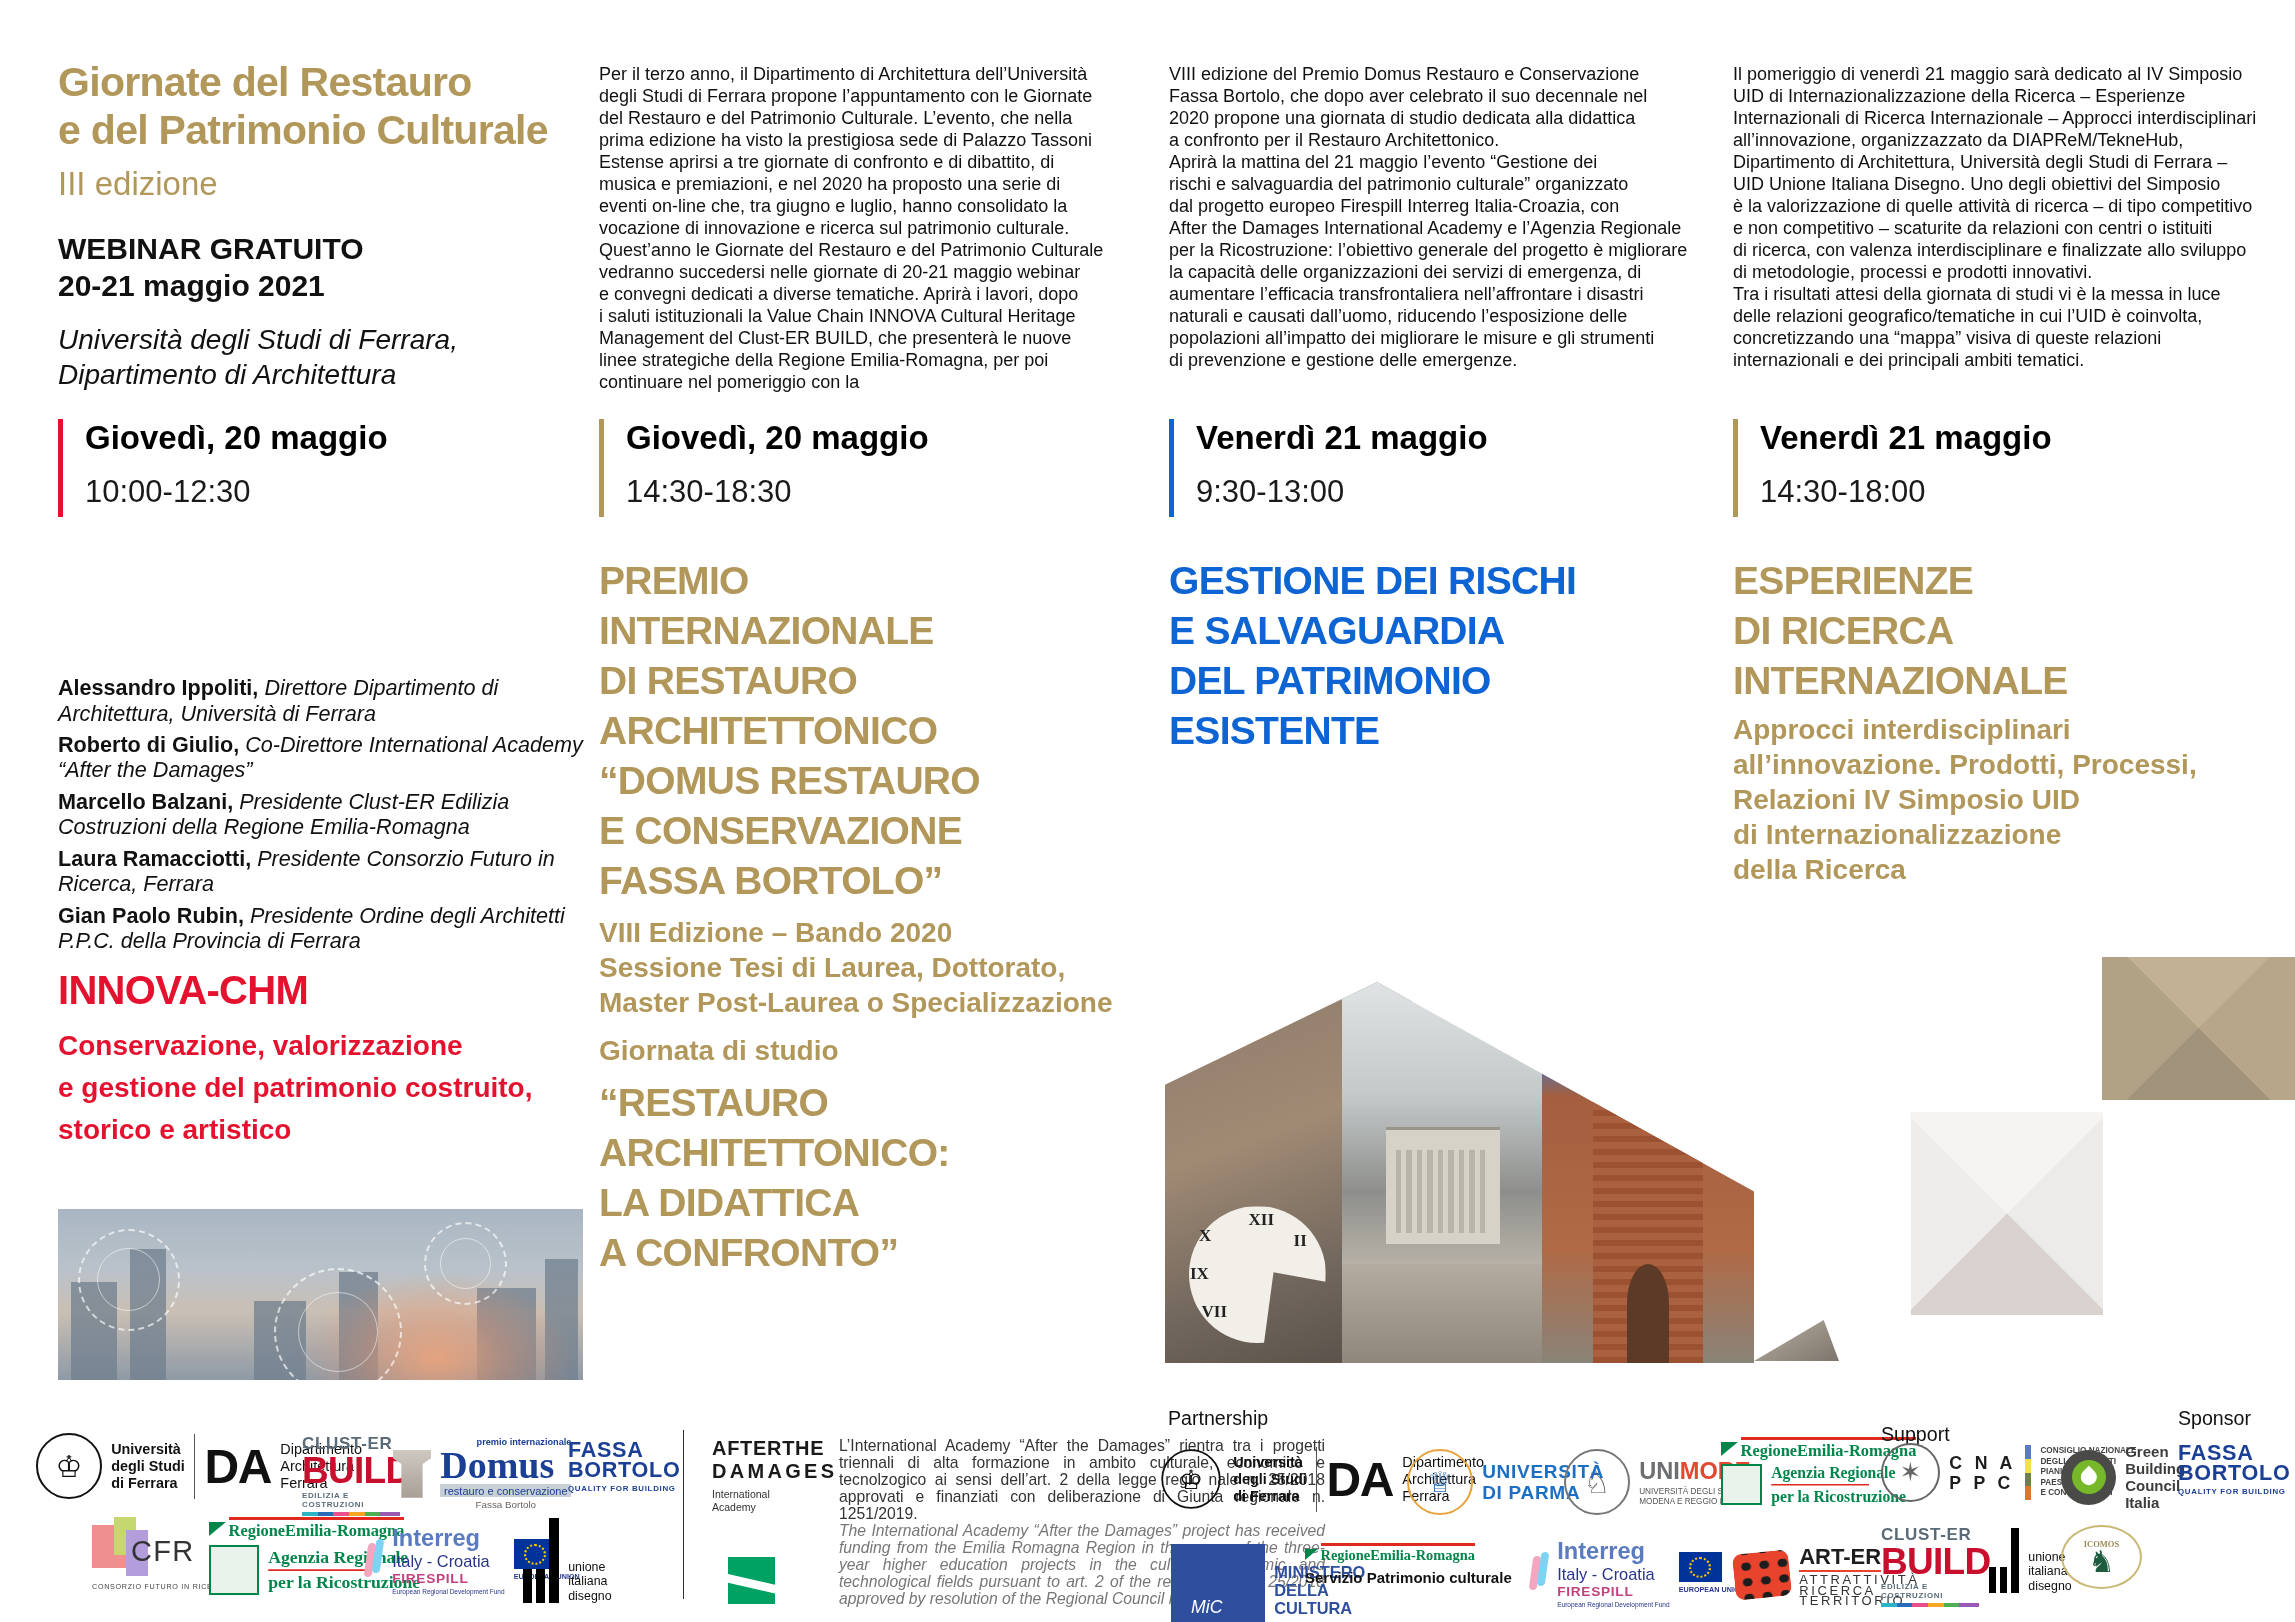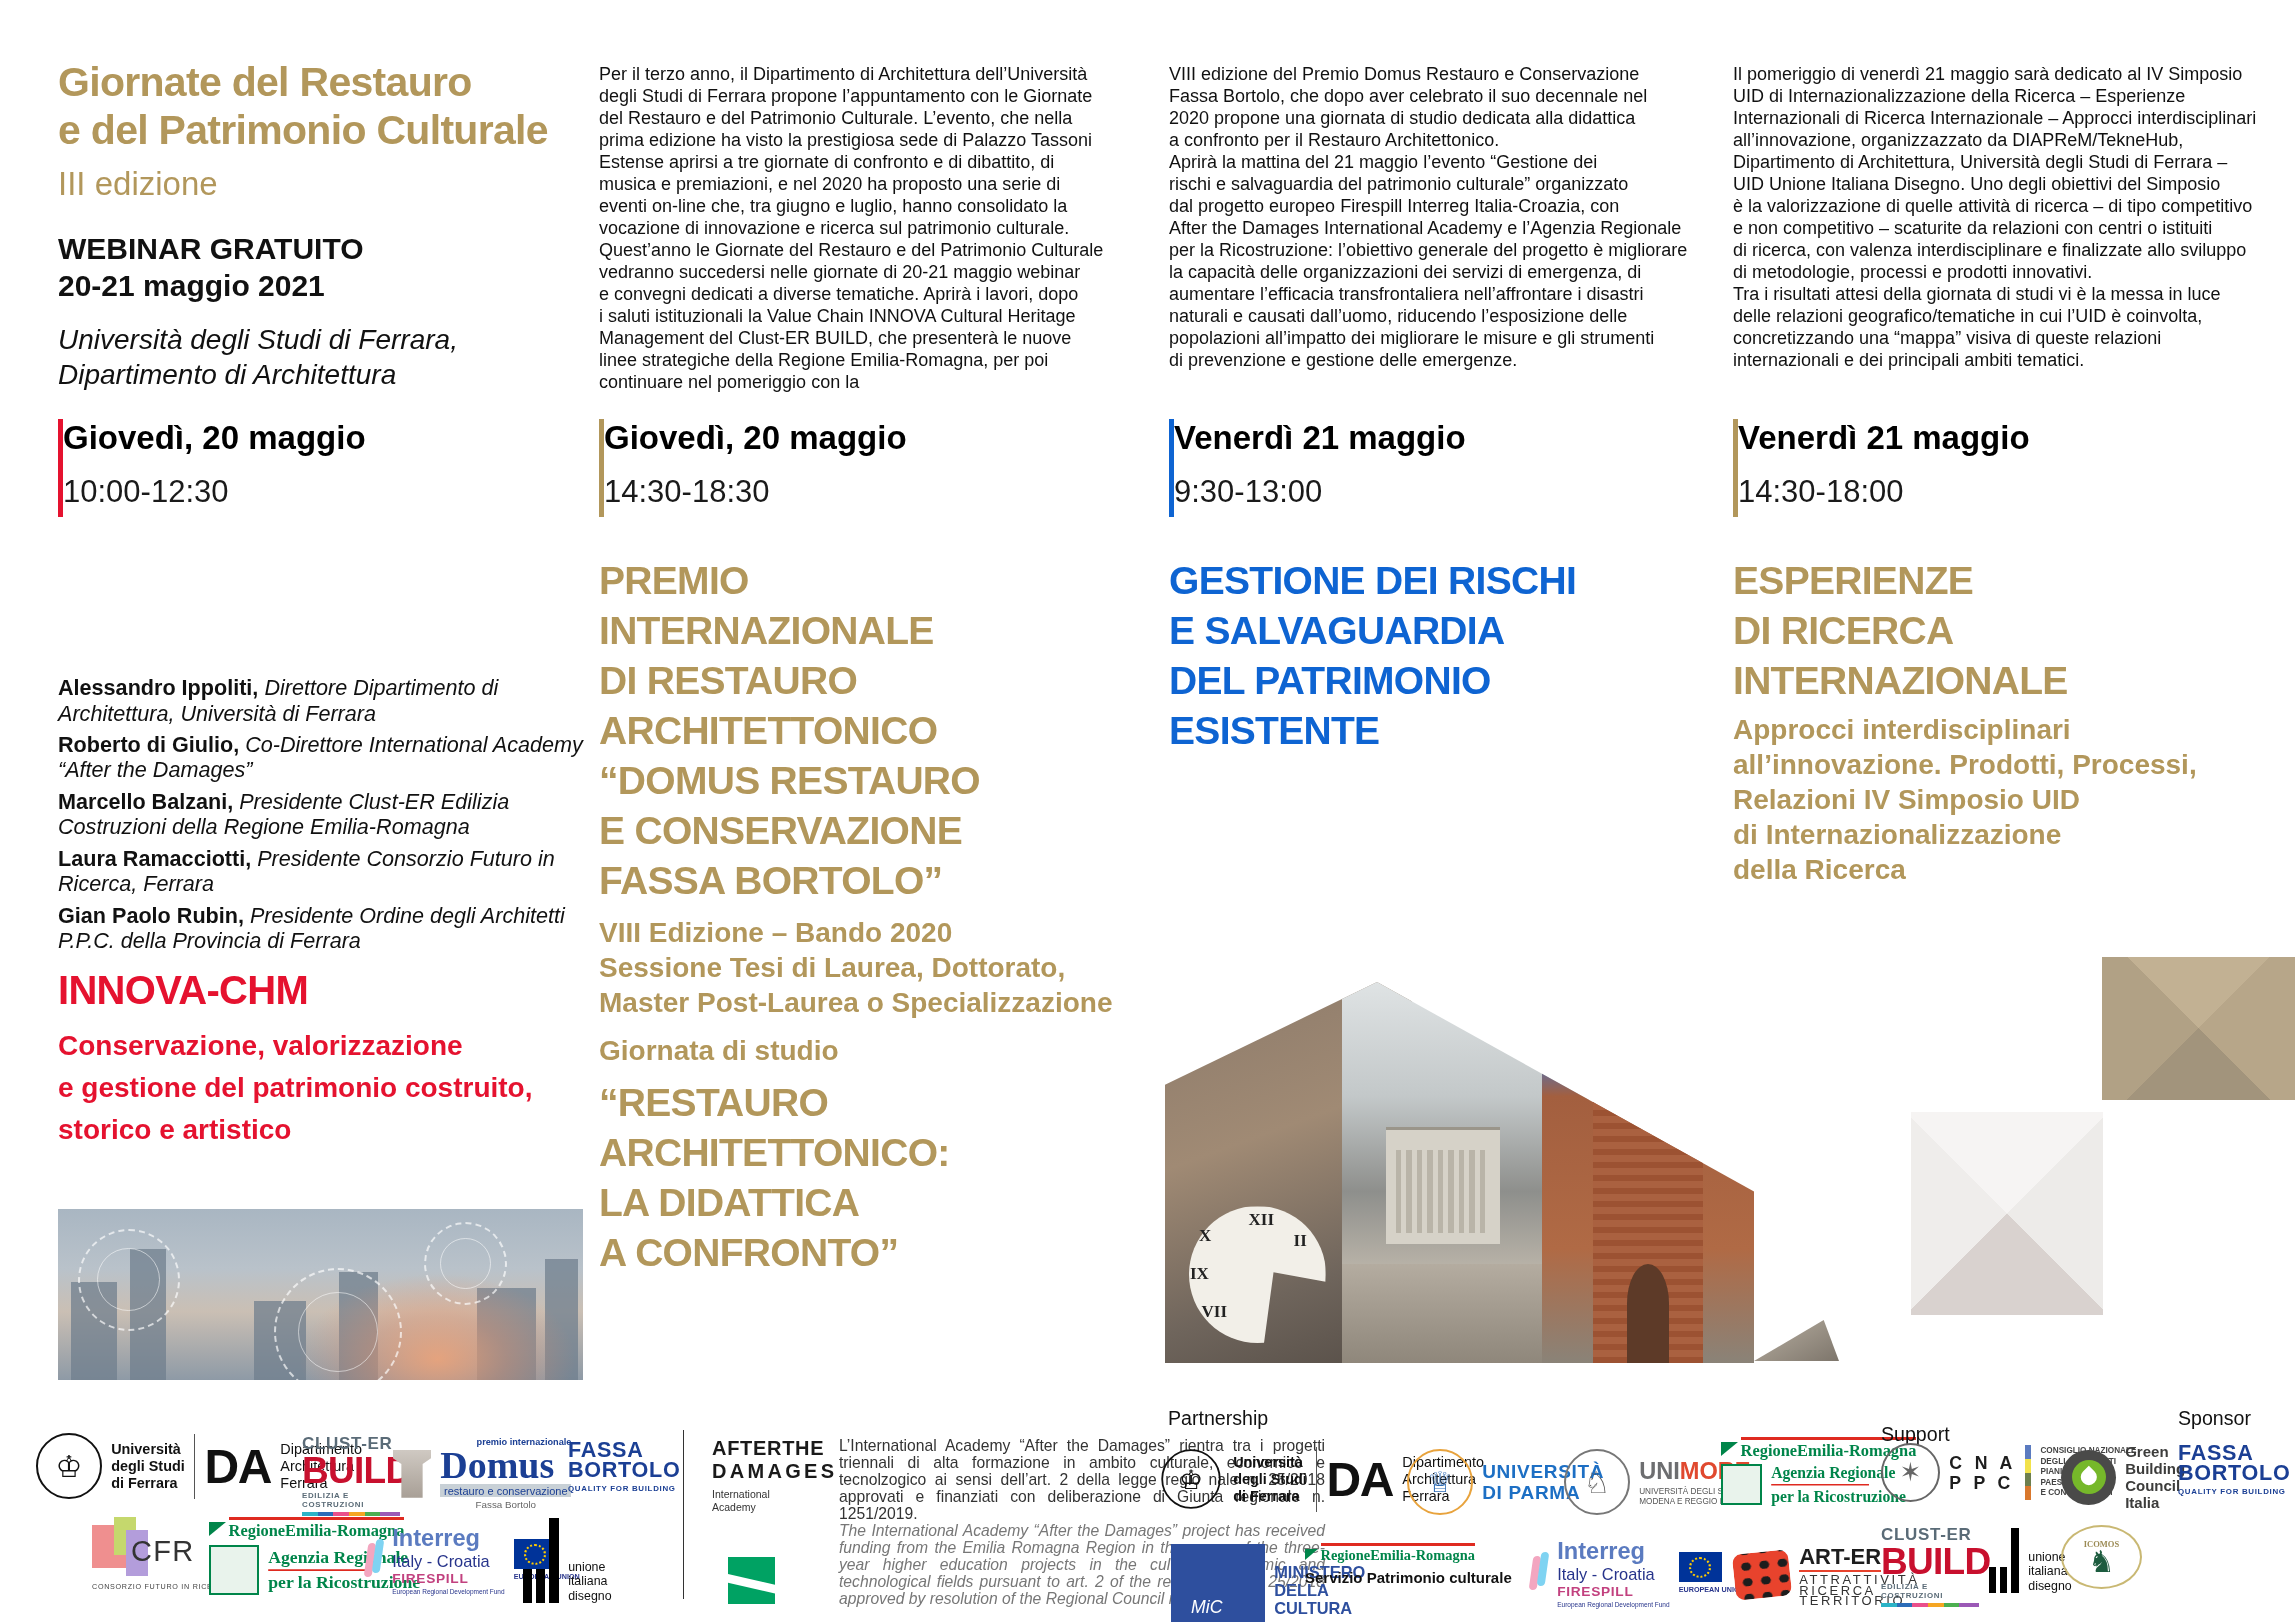--- a/index.html
+++ b/index.html
@@ -6,21 +6,21 @@
   .page{position:relative;width:2295px;height:1623px;background:#ffffff;overflow:hidden;
         font-family:"Liberation Sans","DejaVu Sans",sans-serif;color:#1a1a1a;}
   .abs{position:absolute;}
   .pre{white-space:pre-line;}
   
   .main-title{font-size:41px;line-height:48px;font-weight:bold;color:#b2975b;letter-spacing:-0.7px;}
   .edition{font-size:33px;color:#b2975b;}
   .webinar{font-size:30px;line-height:37px;font-weight:bold;color:#111;}
   .venue{font-size:28px;line-height:35px;color:#111;}
   
-  .session{height:98px;}
+  .session{padding-left:22px;height:98px;}
   .session .day{font-size:33px;font-weight:bold;color:#000;}
   .session .time{font-size:31px;color:#1a1a1a;margin-top:17px;}
   .bar-red{border-left:5.9px solid #e5122f;}
   .bar-gold{border-left:5.9px solid #b2975b;}
   .bar-blue{border-left:5.9px solid #0e64d2;}
   
   .intro{font-size:18px;line-height:22px;color:#111;}
   .gold-sub{font-size:28px;line-height:41px;font-weight:bold;color:#b2975b;}
   .gold-sub-tight{font-size:28px;line-height:35px;font-weight:bold;color:#b2975b;}
   .big-head{font-size:39px;line-height:50px;font-weight:bold;letter-spacing:-0.7px;}

